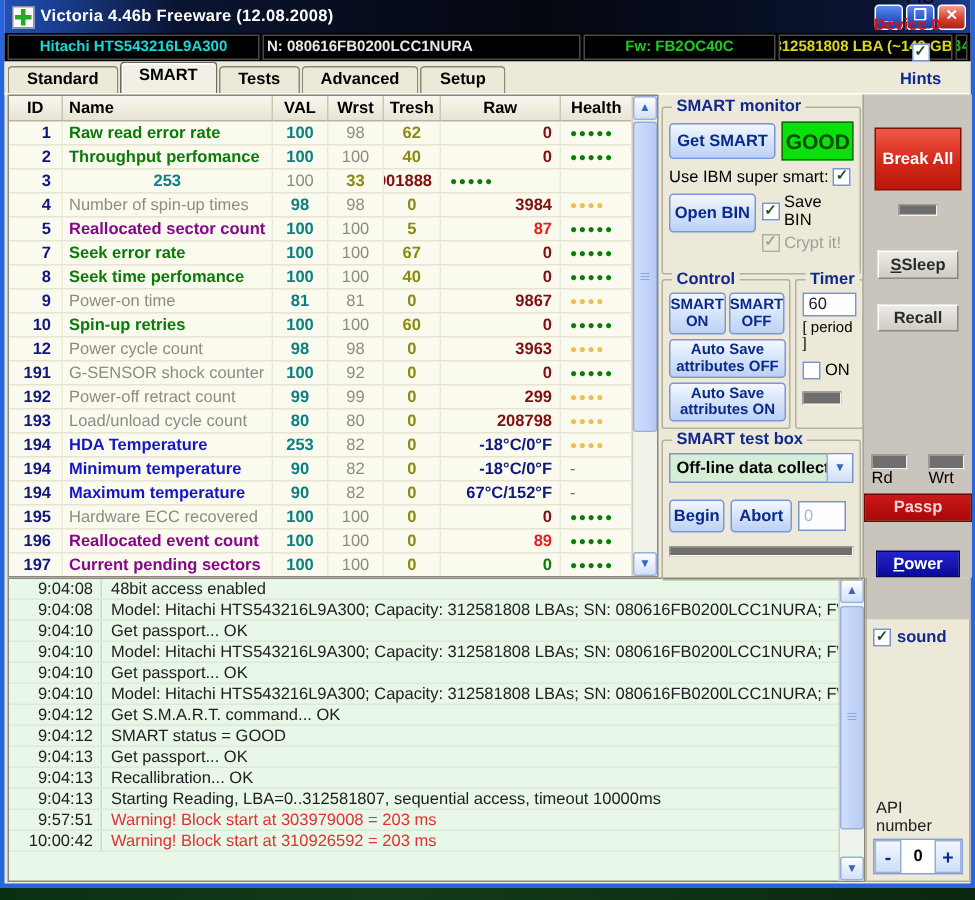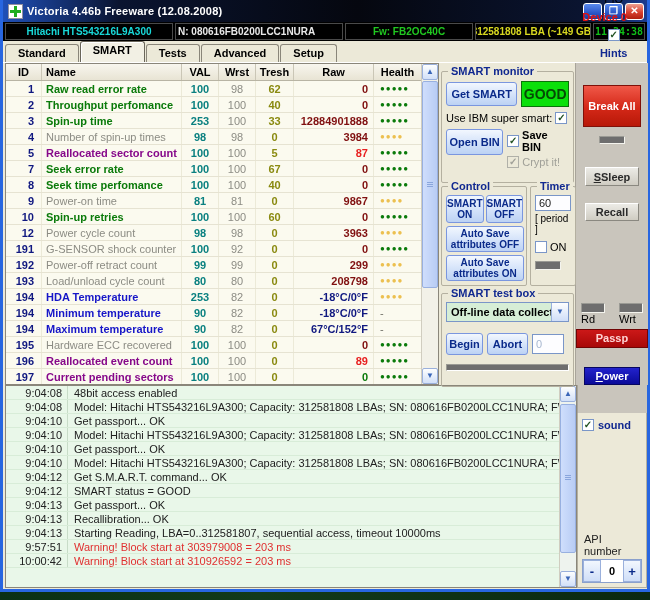--- a/index.html
+++ b/index.html
@@ -16,21 +16,21 @@
   .title-text { color:#fff; font-weight:bold; font-size:11px; letter-spacing:.2px; flex:1; }
   .tb-btns { display:flex; gap:2px; }
   .tb-btn { width:19px; height:17px; border-radius:3px; border:1px solid #fff; color:#fff; font-size:10px; line-height:14px; text-align:center; font-weight:bold; }
   .tb-min,.tb-max { background:linear-gradient(180deg,#5a8aee,#2a56c8 60%,#1a3c9c); }
   .tb-close { background:linear-gradient(180deg,#f0a090,#d84030 55%,#b02010); }
 
   
   .infobar { height:19px; background:#000; display:flex; align-items:stretch; padding:1px 2px; gap:2px; }
   .seg { border:1px solid #4a4a4a; background:#000; display:flex; align-items:center; justify-content:center; font-weight:bold; font-size:10px; white-space:nowrap; overflow:hidden; }
   .seg-model { width:168px; color:#18d8d8; }
-  .seg-serial{ width:168px; color:#e8e8e8; justify-content:flex-start; padding-left:2px;}
+  .seg-serial{ width:212px; color:#e8e8e8; justify-content:flex-start; padding-left:2px;}
   .seg-fw    { width:128px; color:#20c820; }
   .seg-cap   { width:116px; color:#d8d820; }
   .seg-clock { flex:1; color:#10c018; font-family:"DejaVu Sans Mono",monospace; font-size:10px; }
 
   
   .tabbar { height:22px; display:flex; align-items:flex-end; padding:0 2px; background:#ece9d8; border-bottom:1px solid #fff; }
   .tab { border:1px solid #8a867a; border-bottom:none; border-radius:3px 3px 0 0; background:#ece9d8; padding:2px 12px 2px; font-weight:bold; color:#000; margin-right:1px; height:18px; }
   .tab.active { height:21px; background:#f2f0e4; border-color:#6a665a; box-shadow:inset 1px 1px 0 #fff; }
   .tab-right { margin-left:auto; display:flex; align-items:center; gap:6px; padding-bottom:3px;flex-direction:column; }
   .radio { width:11px; height:11px; border-radius:50%; border:1px solid #7a7a7a; background:#fff; display:inline-block; position:relative; vertical-align:-2px; }
@@ -186,21 +186,20 @@
               <div class="c-id">2</div>
               <div class="c-name n-ok">Throughput perfomance</div>
               <div class="c-val">100</div>
               <div class="c-wrst">100</div>
               <div class="c-tresh">40</div>
               <div class="c-raw r-dark">0</div>
               <div class="c-hp h-green">●●●●●</div>
             </div>
             <div class="trow">
               <div class="c-id">3</div>
-              <div class="c-name n-ok">Spin-up time</div>
               <div class="c-val">253</div>
               <div class="c-wrst">100</div>
               <div class="c-tresh">33</div>
               <div class="c-raw r-dark">12884901888</div>
               <div class="c-hp h-green">●●●●●</div>
             </div>
             <div class="trow">
               <div class="c-id">4</div>
               <div class="c-name n-off">Number of spin-up times</div>
               <div class="c-val">98</div>
@@ -365,21 +364,21 @@
         </div>
         <div class="row-f" style="margin-top:5px; gap:3px;">
           <span class="lbl">Use IBM super smart:</span>
           <span class="cbx">✓</span>
         </div>
         <div class="row-f" style="margin-top:5px; align-items:flex-start;">
           <div class="xbtn" style="width:58px;height:26px;">Open BIN</div>
           <div>
             <div class="row-f" style="gap:3px;">
               <span class="cbx">✓</span>
-              <span class="lbl" style="font-weight:bold;">Save BIN</span>
+              <span class="lbl" style="font-weight:normal;">Save BIN</span>
             </div>
             <div class="row-f" style="gap:3px; margin-top:3px;">
               <span class="cbx dis off">✓</span>
               <span class="lbl" style="color:#a0a098;text-align:right;">Crypt it!</span>
             </div>
           </div>
         </div>
       </div>
 
       <div style="display:flex; gap:3px;">

